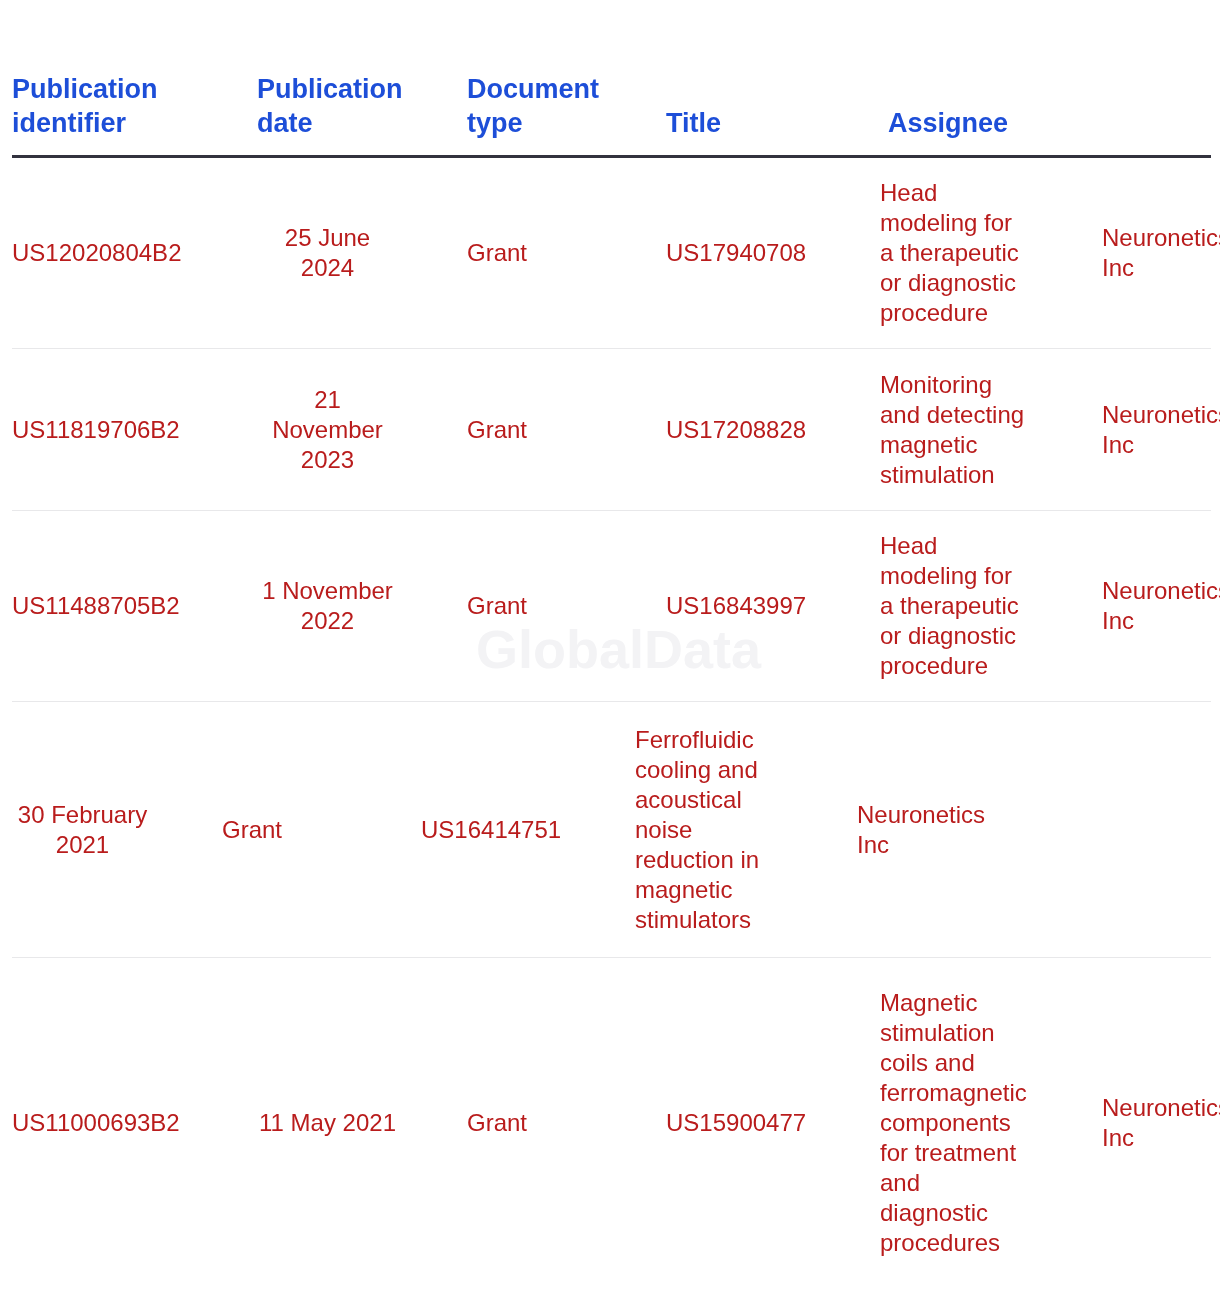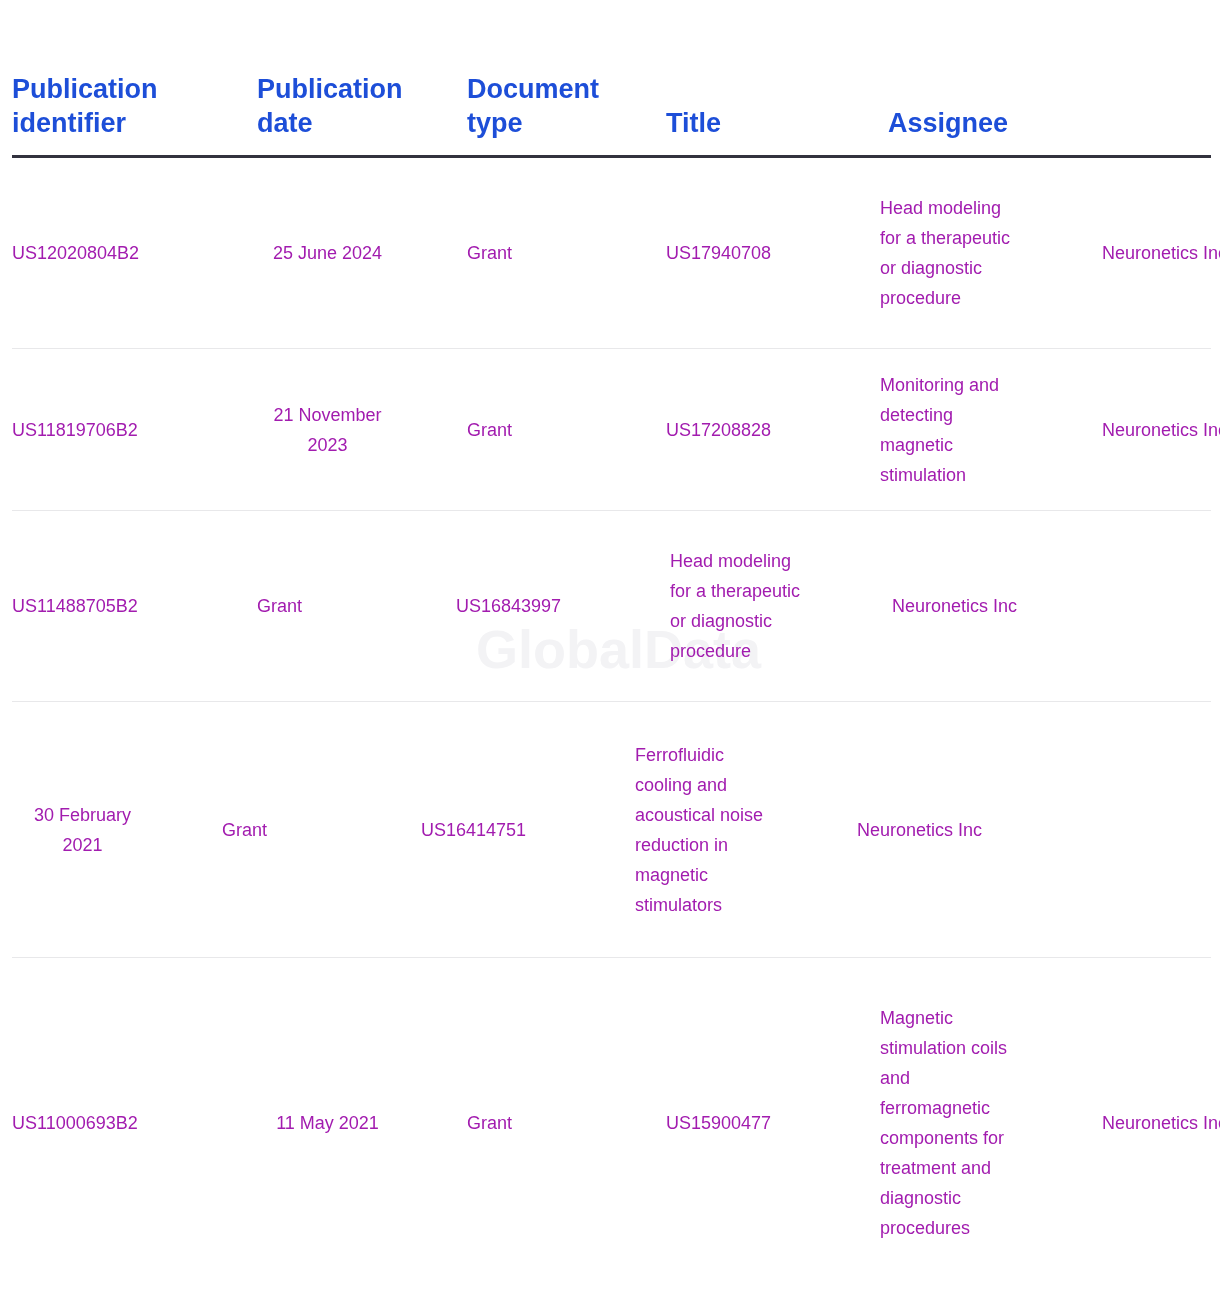--- a/index.html
+++ b/index.html
@@ -20,21 +20,21 @@
     padding-bottom:15px;border-bottom:3px solid #32323e;
   }
   .c{flex:0 0 auto;box-sizing:border-box;padding-right:30px;}
   .c1{width:245px}
   .c2{width:210px}
   .c3{width:199px}
   .c4{width:214px}
   .c5{width:222px}
   .c6{width:150px;padding-right:0;}
   .hcell{font-weight:700;font-size:27px;line-height:34px;color:#1d4ed8;}
-  .bcell{font-size:18px;line-height:30px;color:#a21caf;}
+  .bcell{font-size:24px;line-height:30px;color:#b91c1c;}
   .c2 .inner{width:141px;text-align:center;}
   .c5 .inner{width:145px;}
   .c6 .inner{width:150px;}
   .r1{height:190px}
   .r2{height:161px}
   .r3{height:190px}
   .r4{height:255px}
   .r5{height:330px;border-bottom:none}
 </style>
 </head>
@@ -77,20 +77,23 @@
     <div class="c c5 bcell">
         <div class="inner">Monitoring and detecting magnetic stimulation</div>
       </div>
     <div class="c c6 bcell">
         <div class="inner">Neuronetics Inc</div>
       </div>
   </div>
 
   <div class="row r3">
     <div class="c c1 bcell">US11488705B2</div>
+    <div class="c c2 bcell">
+        <div class="inner">1 November 2022</div>
+      </div>
     <div class="c c3 bcell">Grant</div>
     <div class="c c4 bcell">US16843997</div>
     <div class="c c5 bcell">
         <div class="inner">Head modeling for a therapeutic or diagnostic procedure</div>
       </div>
     <div class="c c6 bcell">
         <div class="inner">Neuronetics Inc</div>
       </div>
   </div>
 

